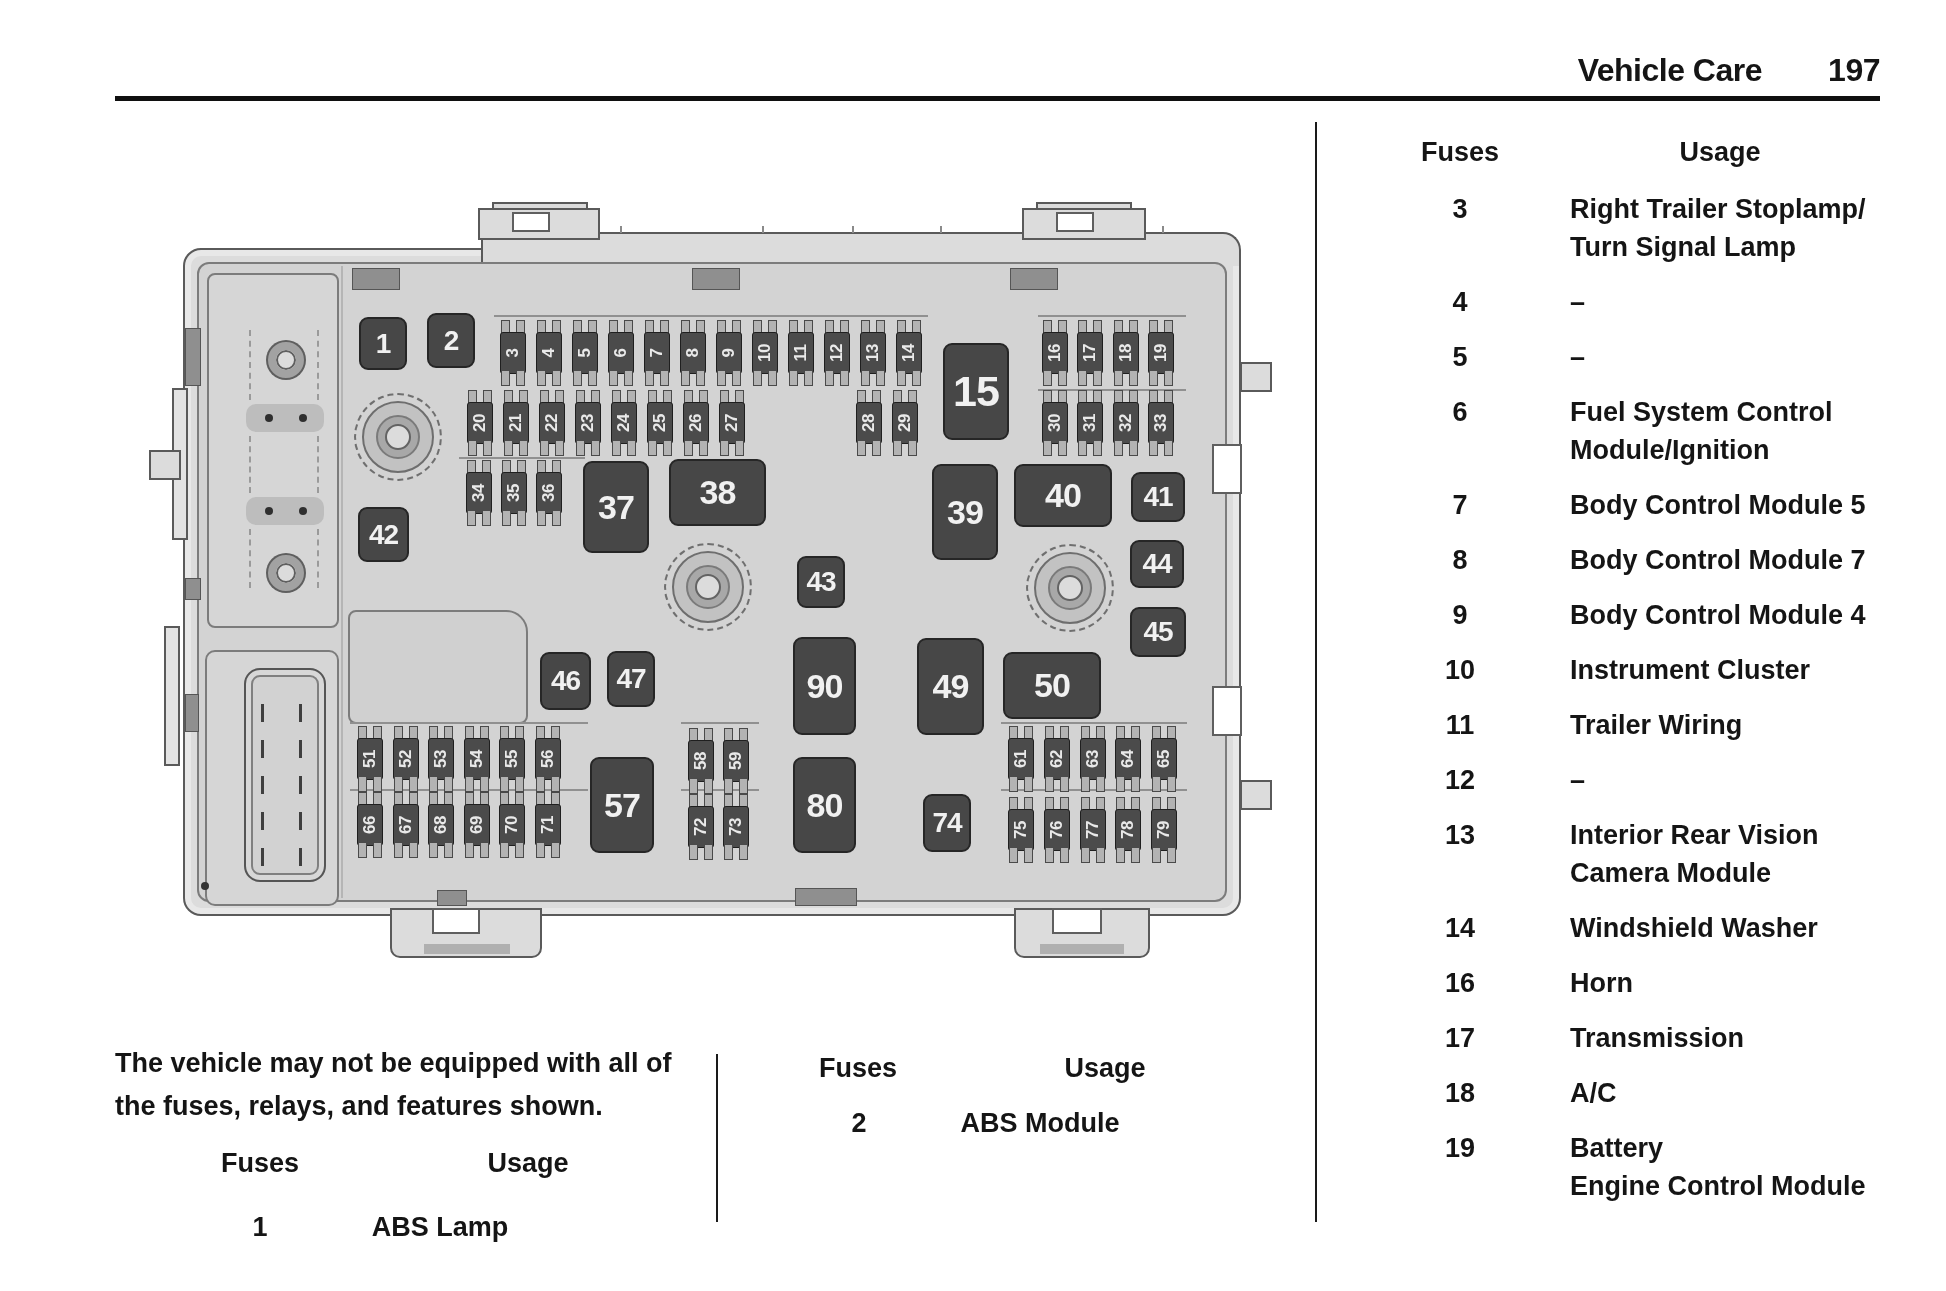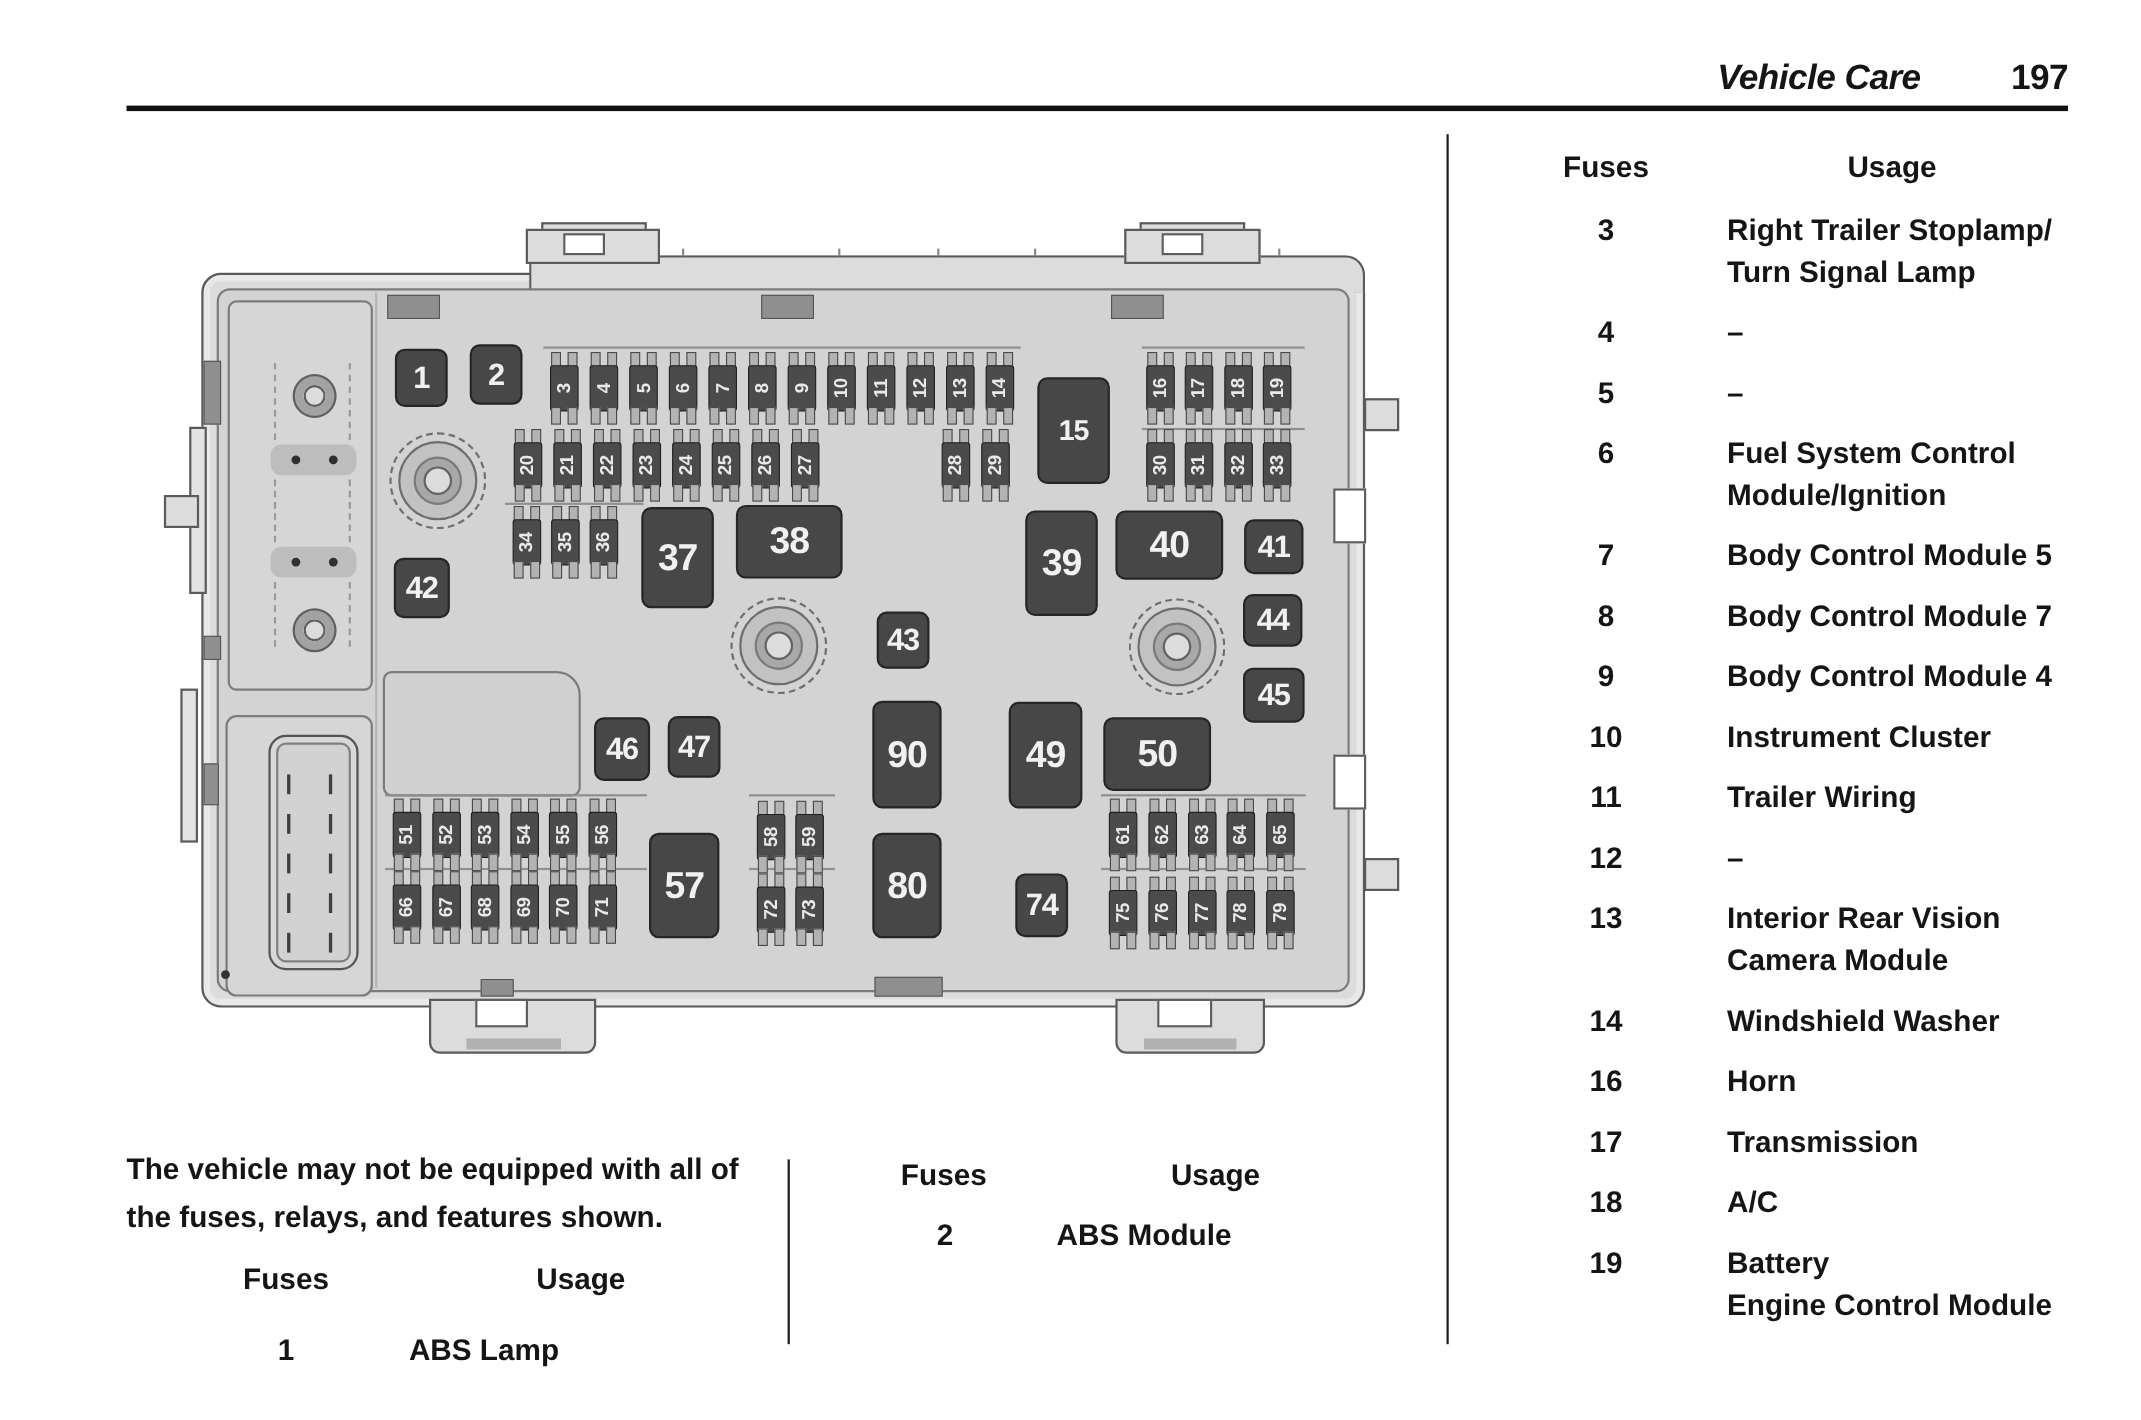--- a/index.html
+++ b/index.html
@@ -49,21 +49,21 @@
         box-shadow:0 0 0 2px #5f5f5f, inset 0 0 0 2px #5f5f5f;}
   .guide{position:absolute;width:0;border-left:2px dashed #9a9a9a;}
   .tick{position:absolute;width:2px;height:7px;background:#8a8a8a;}
   .cdash{position:absolute;width:3px;height:18px;background:#3f3f3f;}
 </style>
 </head>
 <body>
 
 <div class="page">
 
-  <div class="abs htitle" style="right:200px;font-style:italic;">Vehicle Care</div>
+  <div class="abs htitle" style="right:184px;">Vehicle Care</div>
   <div class="abs htitle" style="right:66px;">197</div>
   <div class="abs hrule"></div>
 
   <div class="abs vdiv" style="left:1315px;top:122px;height:1100px;"></div>
   <div class="abs vdiv" style="left:716px;top:1054px;height:168px;"></div>
 
   <div>
 
     <div class="abs chrome" style="left:183px;top:248px;width:1058px;height:668px;border-radius:18px;box-shadow:inset 0 0 0 6px rgba(255,255,255,0.35);"></div>
     <div class="abs chrome" style="left:481px;top:232px;width:760px;height:34px;border-radius:4px 18px 0 0;border-bottom:none;"></div>
@@ -679,21 +679,21 @@
           <i class="cap c1"></i>
           <i class="cap c2"></i>
           <div class="fbody">
             <span>79</span>
           </div>
           <i class="cap c3"></i>
           <i class="cap c4"></i>
         </div>
         <div class="relay" style="left:359px;top:317px;width:48px;height:53px;font-size:28px;">1</div>
         <div class="relay" style="left:427px;top:313px;width:48px;height:55px;font-size:28px;">2</div>
-        <div class="relay" style="left:943px;top:343px;width:66px;height:97px;font-size:26px;text-align:right;">15</div>
+        <div class="relay" style="left:943px;top:343px;width:66px;height:97px;font-size:43px;text-align:right;">15</div>
         <div class="relay" style="left:583px;top:461px;width:66px;height:92px;font-size:34px;">37</div>
         <div class="relay" style="left:669px;top:459px;width:97px;height:67px;font-size:34px;">38</div>
         <div class="relay" style="left:932px;top:464px;width:66px;height:96px;font-size:34px;">39</div>
         <div class="relay" style="left:1014px;top:464px;width:98px;height:63px;font-size:34px;">40</div>
         <div class="relay" style="left:1131px;top:472px;width:54px;height:50px;font-size:28px;">41</div>
         <div class="relay" style="left:358px;top:507px;width:51px;height:55px;font-size:28px;">42</div>
         <div class="relay" style="left:797px;top:556px;width:48px;height:52px;font-size:28px;">43</div>
         <div class="relay" style="left:1130px;top:540px;width:54px;height:48px;font-size:28px;">44</div>
         <div class="relay" style="left:1130px;top:607px;width:56px;height:50px;font-size:28px;">45</div>
         <div class="relay" style="left:540px;top:652px;width:51px;height:58px;font-size:28px;">46</div>

